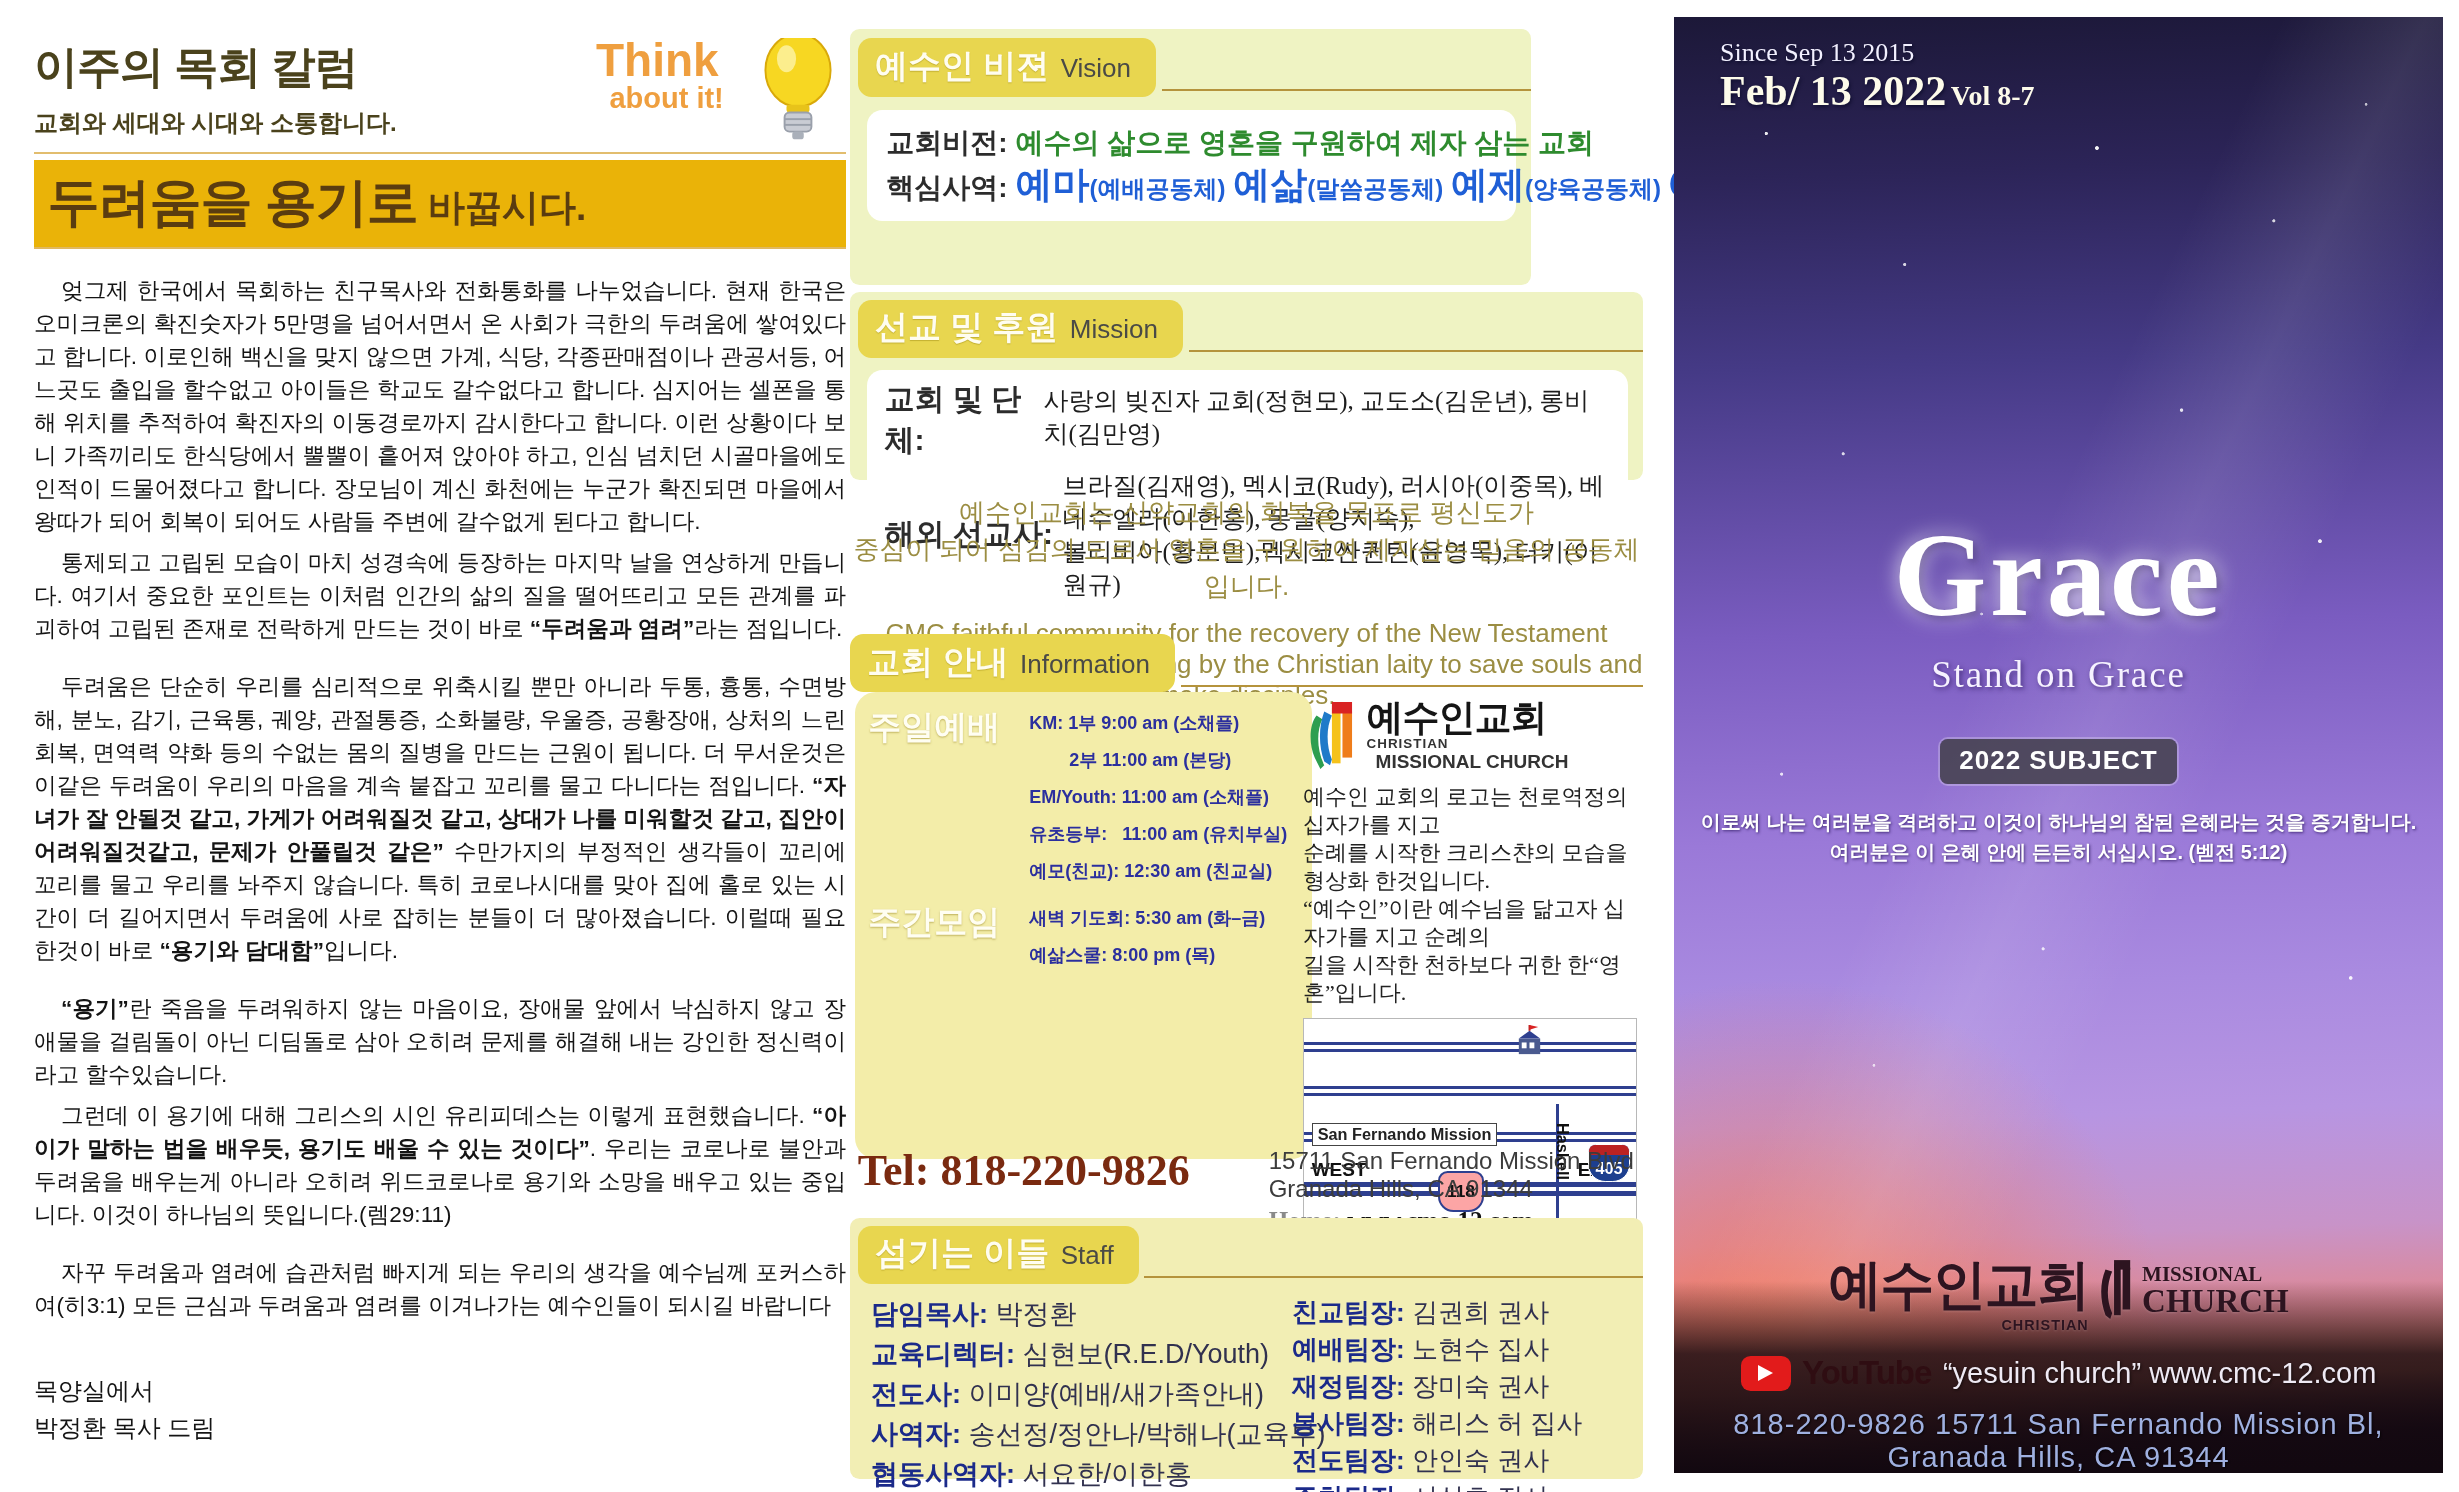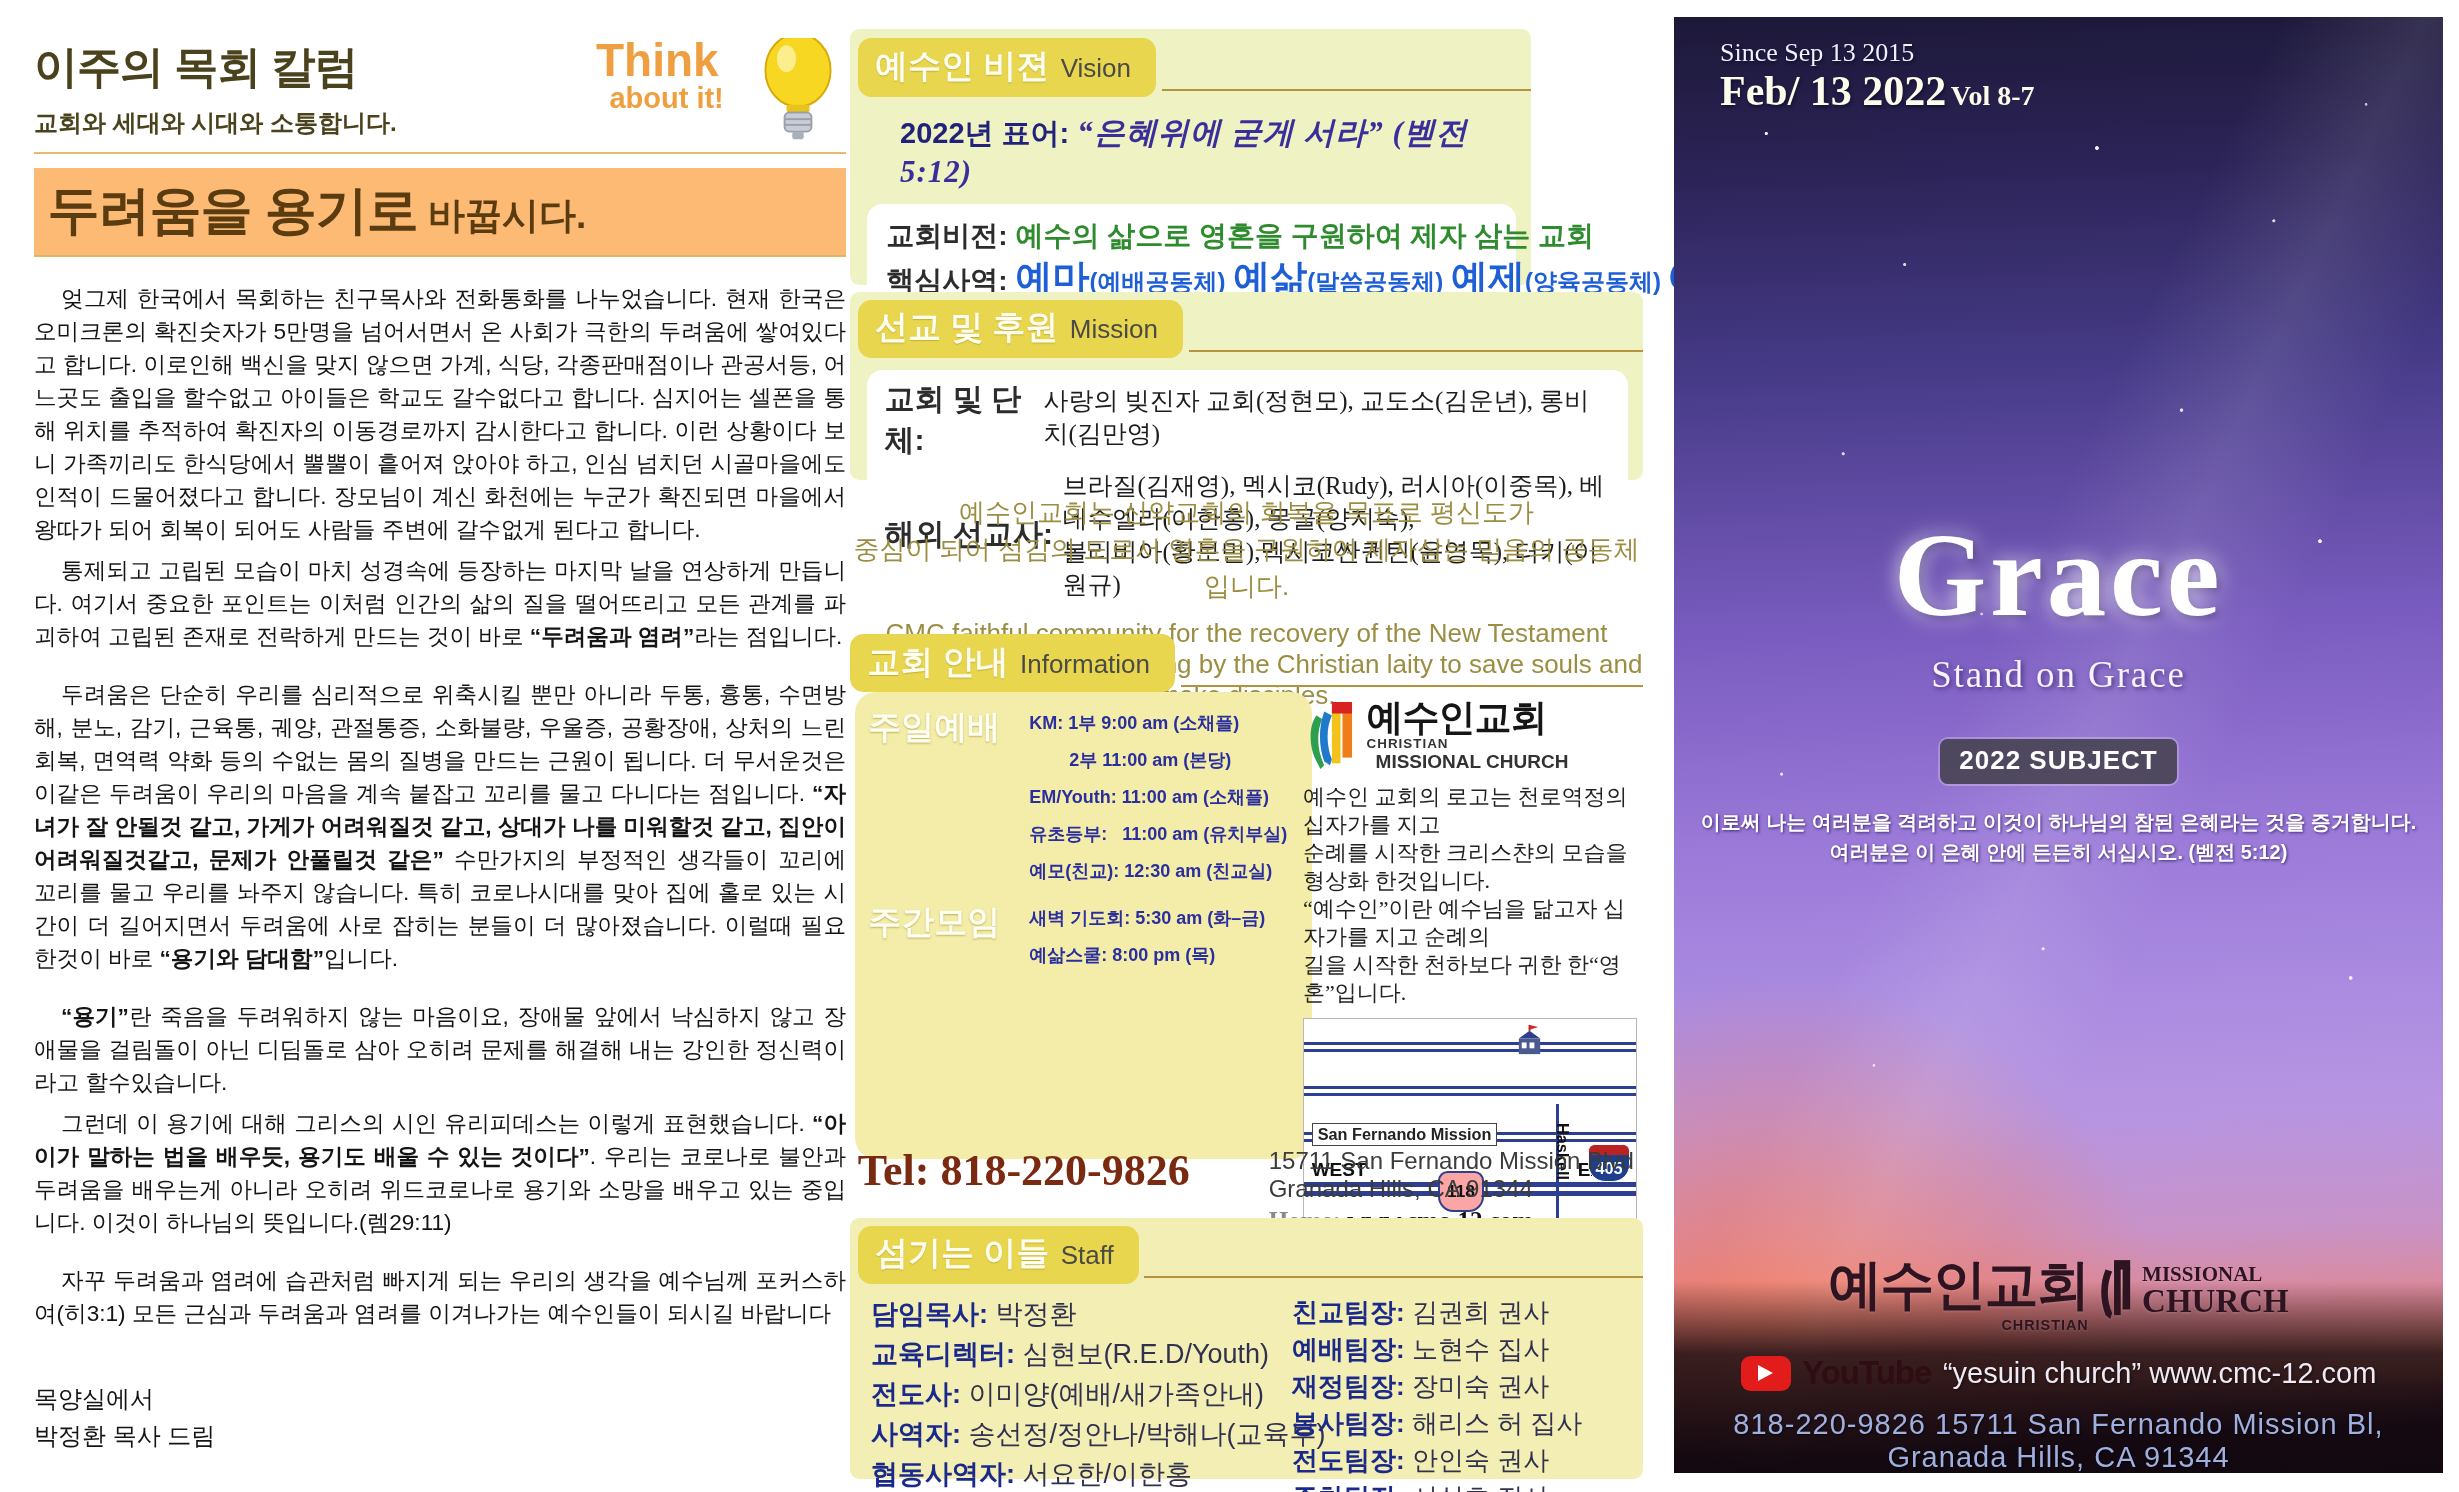--- a/index.html
+++ b/index.html
@@ -10,21 +10,21 @@
 
   
   #left-panel{left:34px;top:38px;width:812px;height:1451px;overflow:hidden;}
   .col-title{font-size:44px;font-weight:800;color:#4a421c;letter-spacing:-1px;}
   .col-subtitle{font-size:24px;font-weight:700;color:#4a421c;margin-top:9.6px;}
   .think-wrap{position:absolute;right:0;top:0;width:250px;text-align:left;}
   .think-1{font-size:46px;font-weight:800;color:#ef9f3f;line-height:44px;}
   .think-2{font-size:29px;font-weight:800;color:#ef9f3f;margin-left:13.4px;}
   .bulb{position:absolute;right:-7.7px;top:-5.8px;}
   .title-rule{height:0;border-top:2.9px solid #e2bd6e;margin-top:13.4px;}
-  .headline-bar{background:#fdba74;border-bottom:2.9px solid #e0b860;margin-top:14px;
+  .headline-bar{background:#eab308;border-bottom:2.9px solid #e0b860;margin-top:6px;
                 padding:7.7px 13.4px 9.6px 13.4px;}
   .headline-big{font-size:52px;font-weight:800;color:#5a3c10;letter-spacing:-1px;}
   .headline-small{font-size:37px;font-weight:700;color:#5a3c10;}
   .body-text{margin-top:25px;font-size:22.6px;line-height:33px;color:#141414;text-align:justify;}
   .para{margin:0 0 7.7px 0;text-indent:1.2em;}
   .para.gap{margin-top:25px;}
   .closing{margin-top:50px;font-size:24px;line-height:37px;color:#141414;}
 
   
   #middle-panel{left:850px;top:27px;width:793px;height:1453px;}
@@ -173,24 +173,20 @@
   <div id="middle-panel" class="abs">
 
     <div class="section-bg abs" style="left:0;top:1.9px;width:681px;height:256px;">
       <div class="tab-row" style="padding:9.6px 0 0 7.7px;">
         <div class="tab">
           <span class="tab-ko">예수인 비젼</span>
           <span class="tab-en">Vision</span>
         </div>
         <div class="tab-line"></div>
       </div>
-      <div class="motto" style="margin:15.4px 0 0 50px;">
-        <span class="motto-label">2022년 표어:</span>
-        <span class="motto-text">“은혜위에 굳게 서라” (벧전 5:12)</span>
-      </div>
       <div class="white-box" style="margin:13.4px 15.4px 0 17.3px;">
         <div class="vb-line">
           <span class="vb-label">교회비전:</span>
           <span class="vb-green">예수의 삶으로 영혼을 구원하여 제자 삼는 교회</span>
         </div>
         <div class="vb-line">
           <span class="vb-label">핵심사역:</span>
           <span class="min-name">예마</span><span class="min-desc">(예배공동체)</span>
           <span class="min-name">예삶</span><span class="min-desc">(말씀공동체)</span>
           <span class="min-name">예제</span><span class="min-desc">(양육공동체)</span>

